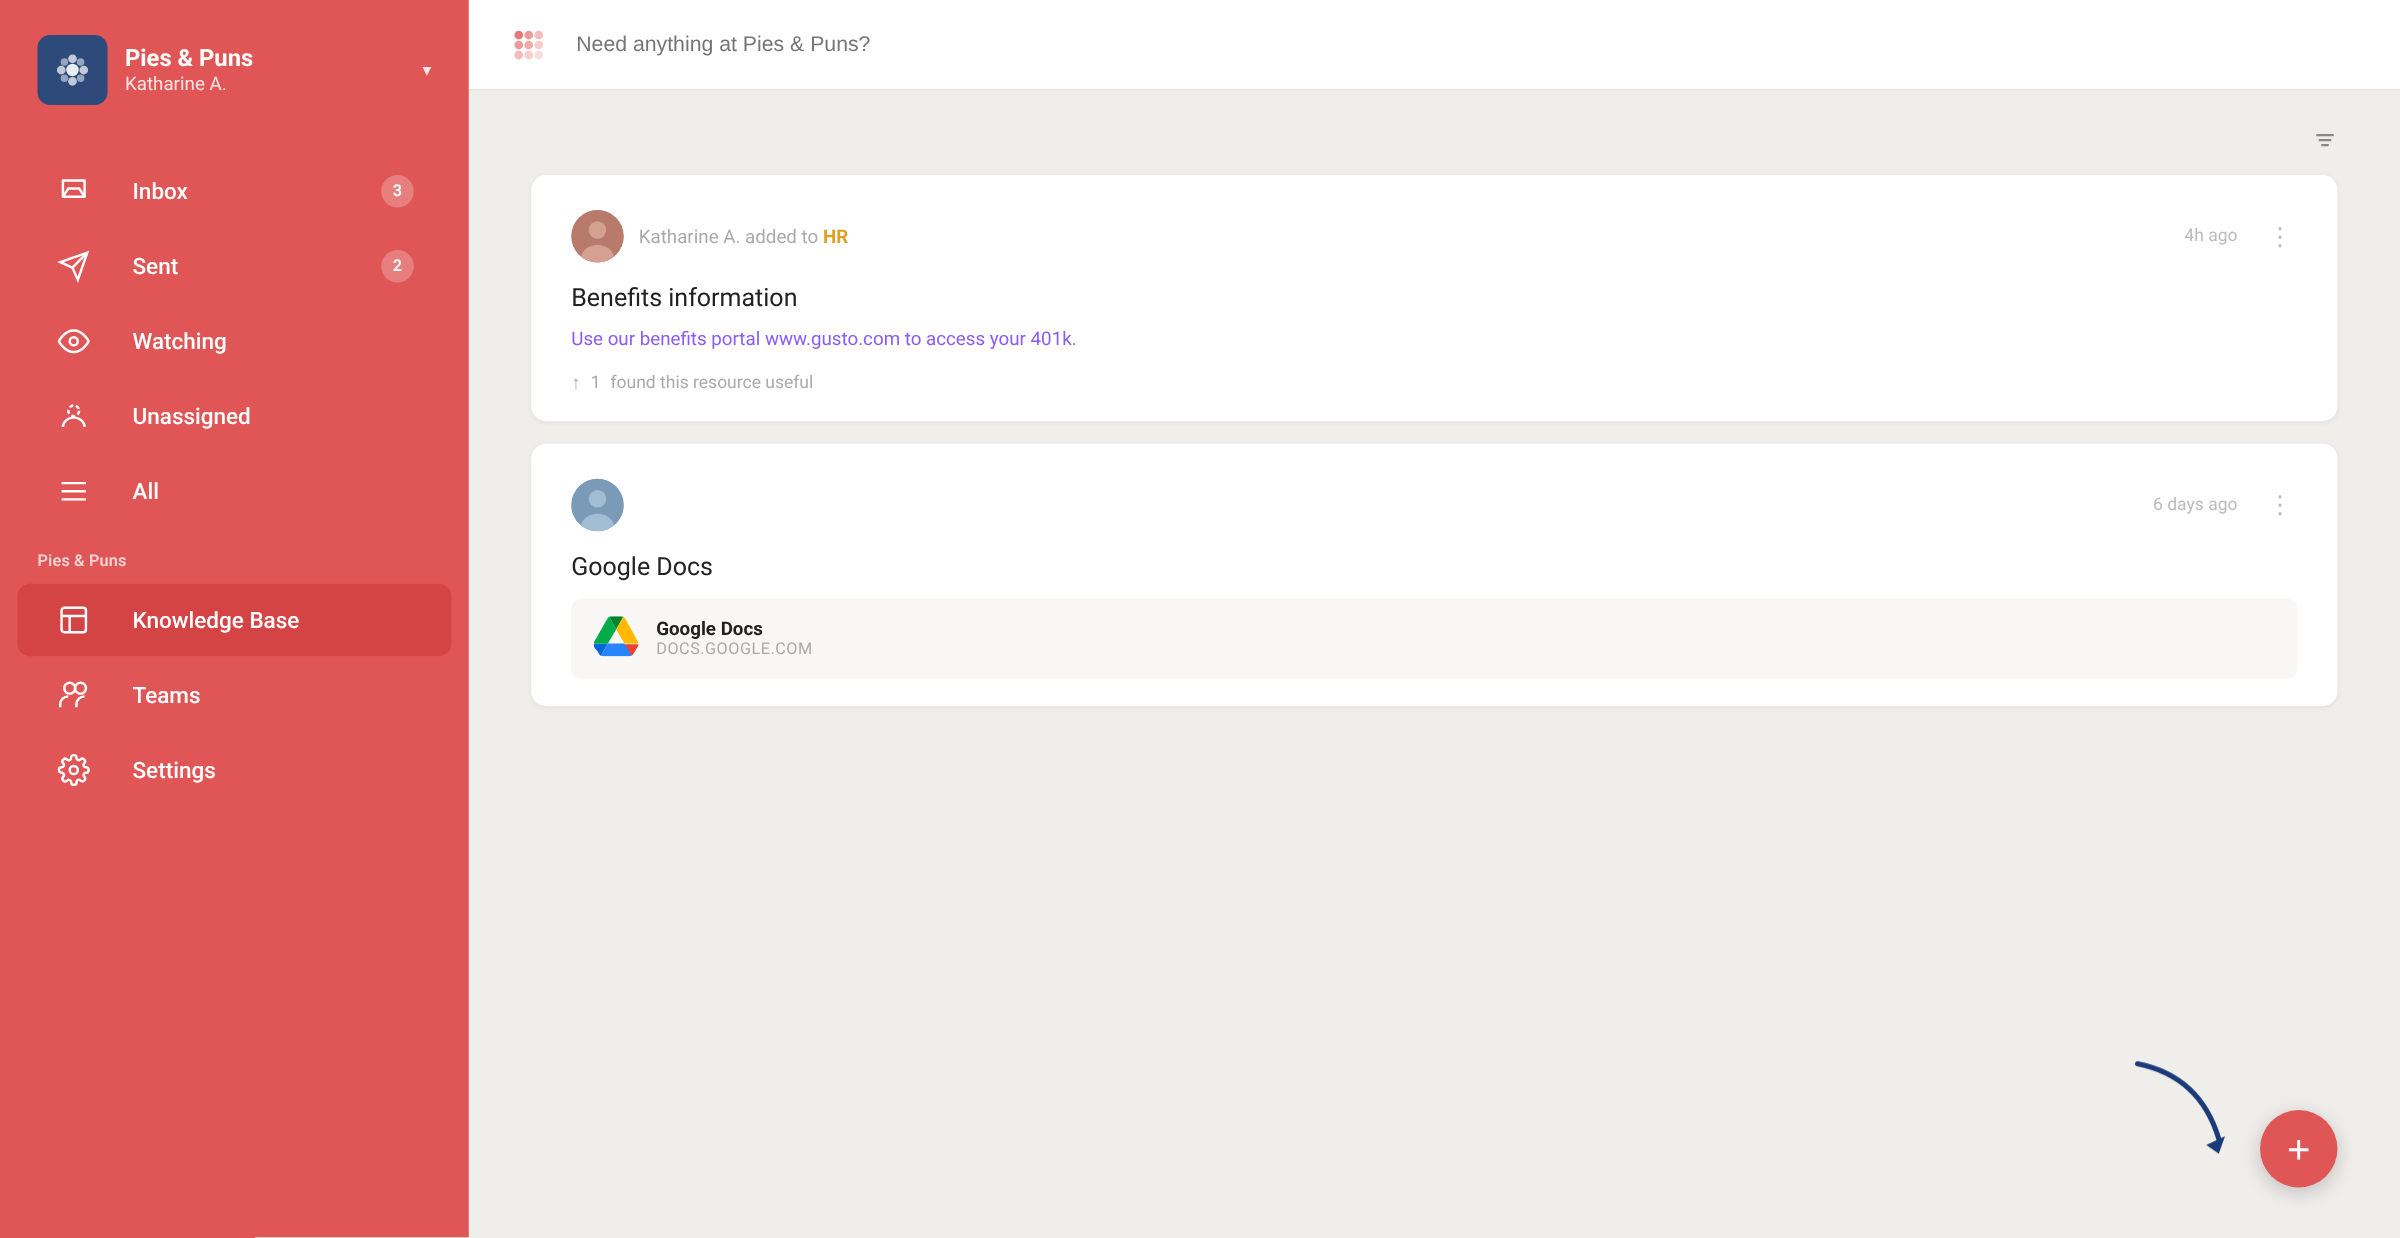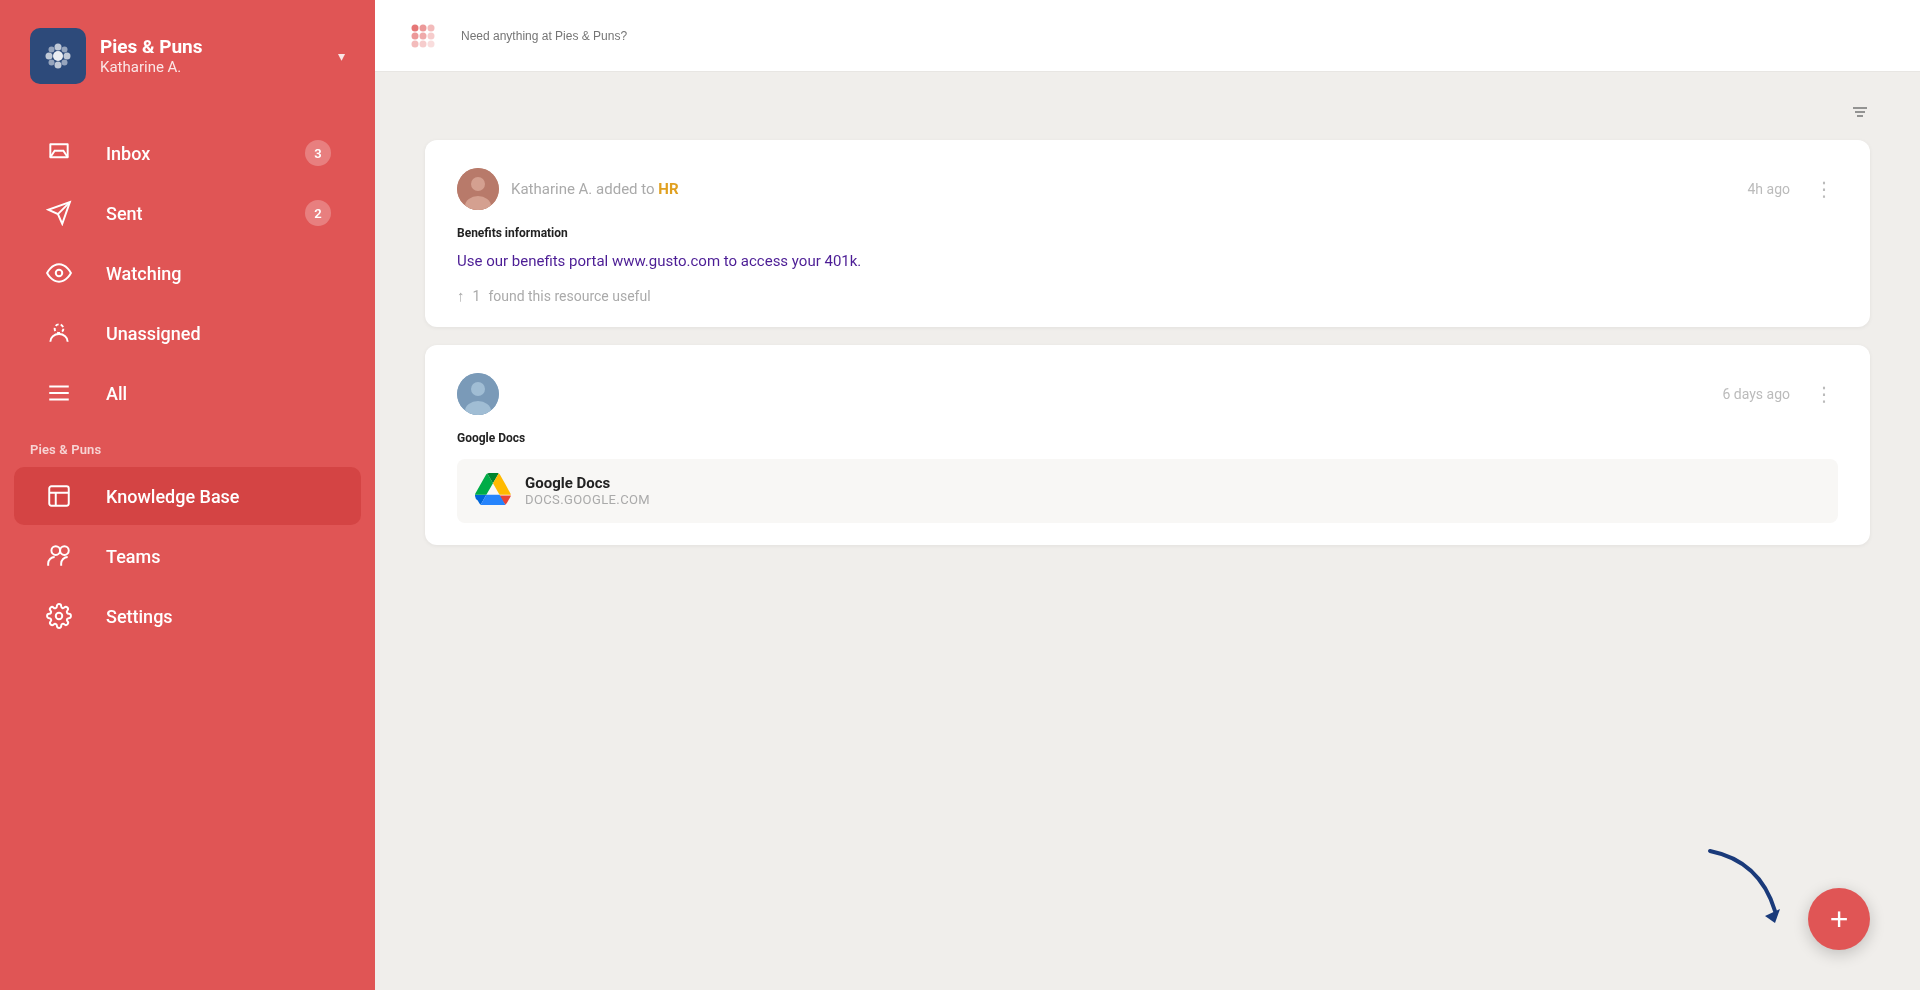--- a/index.html
+++ b/index.html
@@ -143,21 +143,21 @@
       justify-content: center;
       width: 36px;
       height: 36px;
       margin-right: 4px;
     }
 
     .search-input {
       flex: 1;
       border: none;
       outline: none;
-      font-size: 12px;
+      font-size: 17px;
       color: #0c4a6e;
       background: transparent;
     }
 
     
     .content {
       flex: 1;
       overflow-y: auto;
       padding: 30px 50px;
       position: relative;
@@ -235,29 +235,29 @@
       background: none;
       border: none;
       cursor: pointer;
       color: #bbb;
       font-size: 20px;
       padding: 0 4px;
       margin-left: 8px;
     }
 
     .card-title {
-      font-size: 12px;
-      font-weight: 700;
+      font-size: 20px;
+      font-weight: 400;
       color: #222;
       margin-bottom: 10px;
     }
 
     .card-body {
       font-size: 15px;
-      color: #4c1d95;
+      color: #8b5cf6;
       margin-bottom: 14px;
       line-height: 1.5;
     }
 
     .card-footer {
       display: flex;
       align-items: center;
       gap: 8px;
       color: #aaa;
       font-size: 14px;

